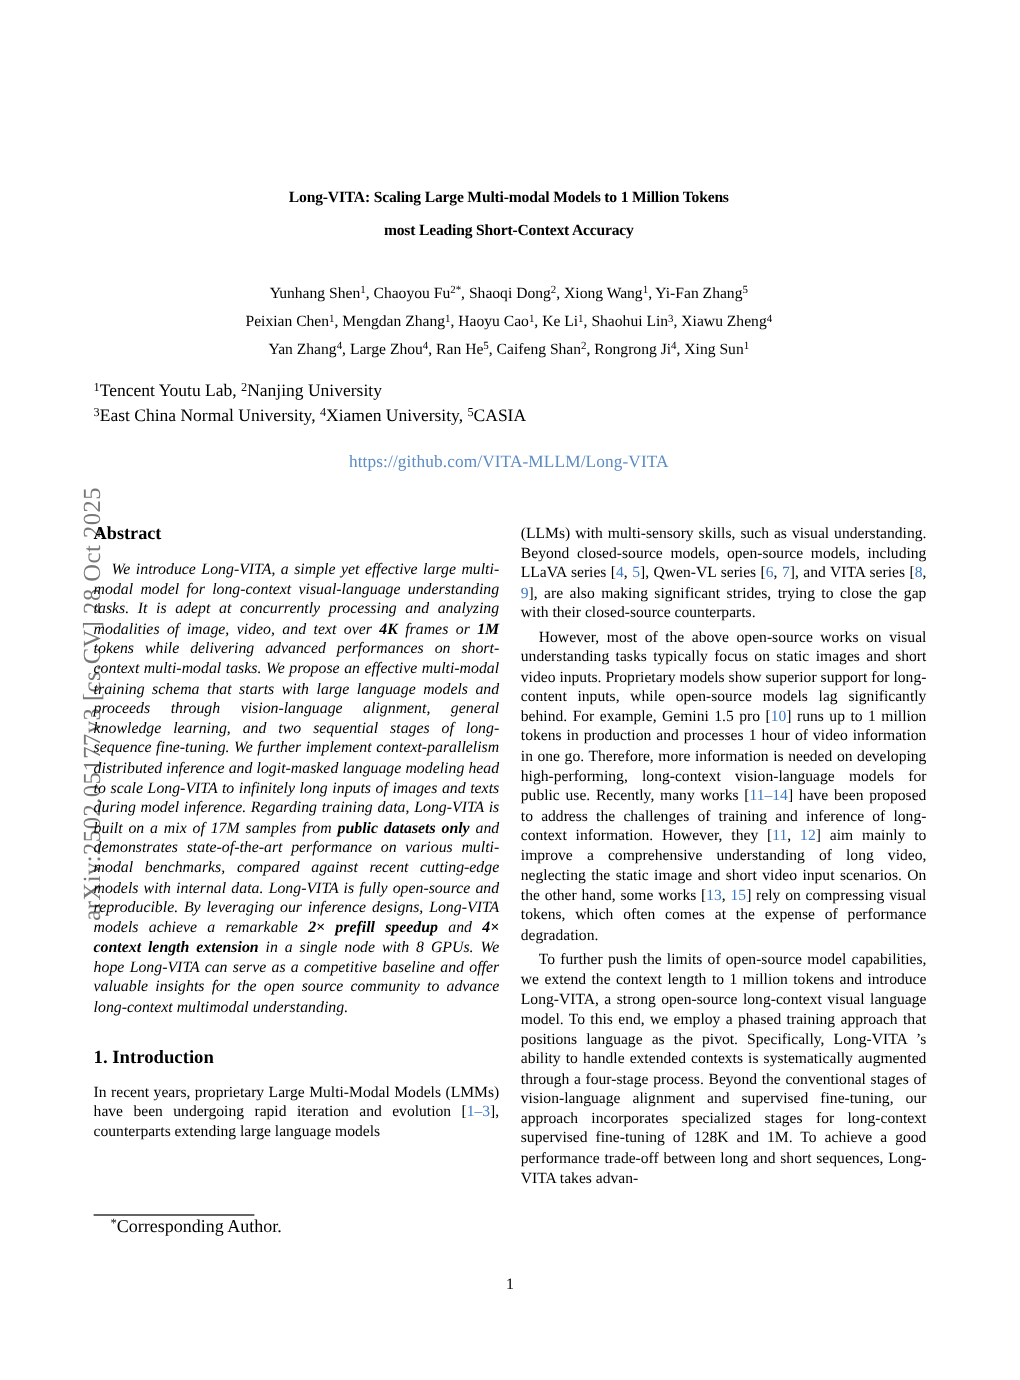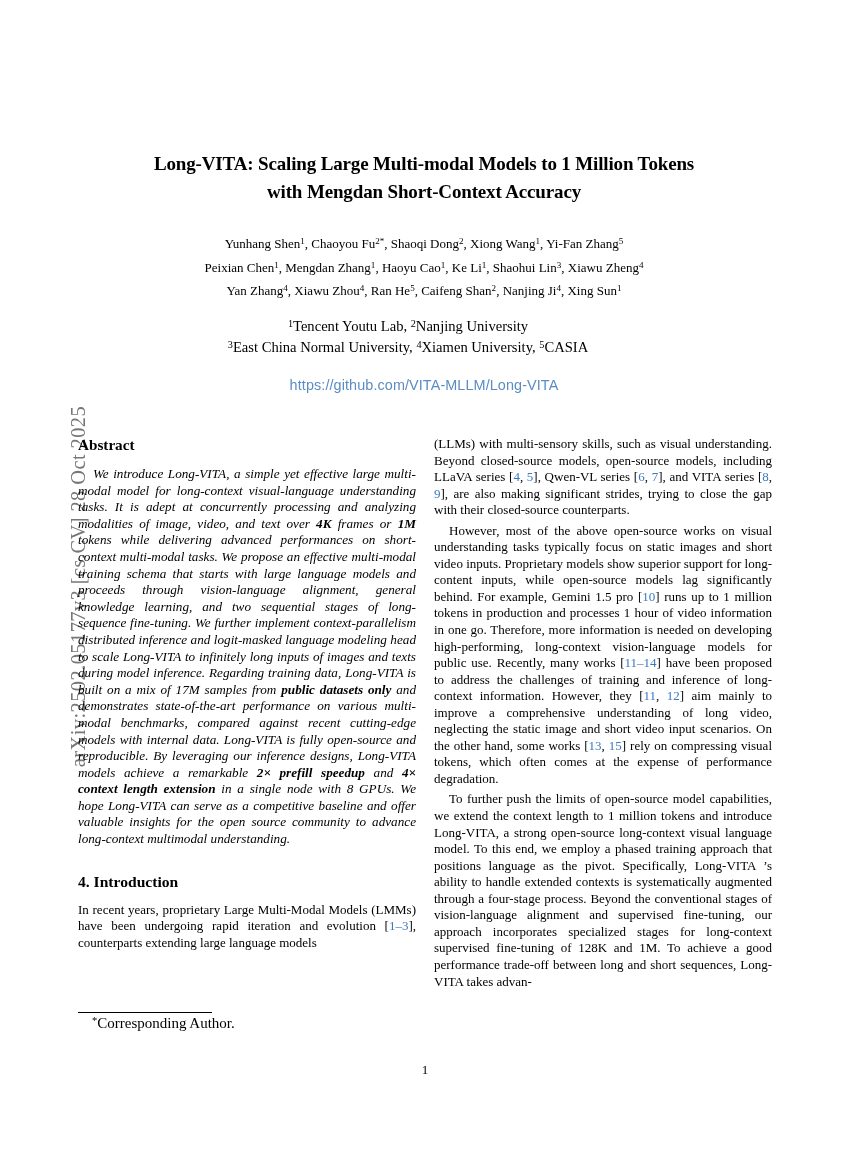--- a/index.html
+++ b/index.html
@@ -36,21 +36,21 @@
   
   .title-block {
     position: absolute;
     left: 78px;
     top: 150px;
     width: 692px;
     text-align: center;
   }
   .title-line {
     font-weight: bold;
-    font-size: 19px;
+    font-size: 13px;
     line-height: 28px;
     letter-spacing: -0.15px;
   }
 
   
   .authors-block {
     position: absolute;
     left: 78px;
     top: 232px;
     width: 692px;
@@ -58,40 +58,39 @@
   }
   .author-line {
     font-size: 13px;
     line-height: 23.5px;
   }
   sup { font-size: 0.70em; vertical-align: 0.42em; line-height: 0; }
 
   
   .affil-block {
     position: absolute;
-    left: 62px;
+    left: 78px;
     top: 316px;
     width: 692px;
-    text-align: center;
   }
   .affil-line {
     font-size: 14.6px;
     line-height: 20.5px;
   }
 
   
   .url-block {
     position: absolute;
     left: 78px;
     top: 376px;
     width: 692px;
     text-align: center;
   }
   .url-link {
-    font-family: Liberation Sans, sans-serif;
+    font-family: Liberation Serif, serif;
     font-size: 14.4px;
     color: #5b8cc4;
     letter-spacing: 0.1px;
     text-decoration: none;
     margin-top: 41px;
   }
 
   
   .col {
     position: absolute;
@@ -166,43 +165,43 @@
 </style>
 </head>
 <body>
 
 <div class="page">
 
   <div class="arxiv-stamp">arXiv:2502.05177v3  [cs.CV]  28 Oct 2025</div>
 
   <div class="title-block">
     <div class="title-line">Long-VITA: Scaling Large Multi-modal Models to 1 Million Tokens</div>
-    <div class="title-line">with Mengdan Short-Context Accuracy</div>
+    <div class="title-line">most Leading Short-Context Accuracy</div>
   </div>
 
   <div class="authors-block">
     <div class="author-line"><span>Yunhang Shen</span><sup>1</sup>, <span>Chaoyou Fu</span><sup>2*</sup>, <span>Shaoqi Dong</span><sup>2</sup>, <span>Xiong Wang</span><sup>1</sup>, <span>Yi-Fan Zhang</span><sup>5</sup></div>
     <div class="author-line"><span>Peixian Chen</span><sup>1</sup>, <span>Mengdan Zhang</span><sup>1</sup>, <span>Haoyu Cao</span><sup>1</sup>, <span>Ke Li</span><sup>1</sup>, <span>Shaohui Lin</span><sup>3</sup>, <span>Xiawu Zheng</span><sup>4</sup></div>
-    <div class="author-line"><span>Yan Zhang</span><sup>4</sup>, <span>Xiawu Zhou</span><sup>4</sup>, <span>Ran He</span><sup>5</sup>, <span>Caifeng Shan</span><sup>2</sup>, <span>Nanjing Ji</span><sup>4</sup>, <span>Xing Sun</span><sup>1</sup></div>
+    <div class="author-line"><span>Yan Zhang</span><sup>4</sup>, <span>Large Zhou</span><sup>4</sup>, <span>Ran He</span><sup>5</sup>, <span>Caifeng Shan</span><sup>2</sup>, <span>Rongrong Ji</span><sup>4</sup>, <span>Xing Sun</span><sup>1</sup></div>
   </div>
 
   <div class="affil-block">
     <div class="affil-line"><sup>1</sup><span>Tencent Youtu Lab</span>, <sup>2</sup><span>Nanjing University</span></div>
     <div class="affil-line"><sup>3</sup><span>East China Normal University</span>, <sup>4</sup><span>Xiamen University</span>, <sup>5</sup><span>CASIA</span></div>
   </div>
 
   <div class="url-block">
     <a class="url-link" href="#">https://github.com/VITA-MLLM/Long-VITA</a>
   </div>
 
   <div class="col col-left">
     <div class="abstract-head">Abstract</div>
     <p class="body abs indent"><span>We introduce Long-VITA, a simple yet effective large multi-modal model for long-context visual-language understanding tasks. It is adept at concurrently processing and analyzing modalities of image, video, and text over </span><b class="em">4K</b><span> frames or </span><b class="em">1M</b><span> tokens while delivering advanced performances on short-context multi-modal tasks. We propose an effective multi-modal training schema that starts with large language models and proceeds through vision-language alignment, general knowledge learning, and two sequential stages of long-sequence fine-tuning. We further implement context-parallelism distributed inference and logit-masked language modeling head to scale Long-VITA to infinitely long inputs of images and texts during model inference. Regarding training data, Long-VITA is built on a mix of 17M samples from </span><b class="em">public datasets only</b><span> and demonstrates state-of-the-art performance on various multi-modal benchmarks, compared against recent cutting-edge models with internal data. Long-VITA is fully open-source and reproducible. By leveraging our inference designs, Long-VITA models achieve a remarkable </span><b class="em">2× prefill speedup</b><span> and </span><b class="em">4× context length extension</b><span> in a single node with 8 GPUs. We hope Long-VITA can serve as a competitive baseline and offer valuable insights for the open source community to advance long-context multimodal understanding.</span></p>
 
-    <div class="sec-head">4. Introduction</div>
+    <div class="sec-head">1. Introduction</div>
     <p class="body"><span>In recent years, proprietary Large Multi-Modal Models (LMMs) have been undergoing rapid iteration and evolution [</span><span class="cite">1–3</span><span>], counterparts extending large language models</span></p>
   </div>
 
   <div class="col col-right">
     <p class="body"><span>(LLMs) with multi-sensory skills, such as visual understanding. Beyond closed-source models, open-source models, including LLaVA series [</span><span class="cite">4</span><span>, </span><span class="cite">5</span><span>], Qwen-VL series [</span><span class="cite">6</span><span>, </span><span class="cite">7</span><span>], and VITA series [</span><span class="cite">8</span><span>, </span><span class="cite">9</span><span>], are also making significant strides, trying to close the gap with their closed-source counterparts.</span></p>
     <p class="body indent"><span>However, most of the above open-source works on visual understanding tasks typically focus on static images and short video inputs. Proprietary models show superior support for long-content inputs, while open-source models lag significantly behind. For example, Gemini 1.5 pro [</span><span class="cite">10</span><span>] runs up to 1 million tokens in production and processes 1 hour of video information in one go. Therefore, more information is needed on developing high-performing, long-context vision-language models for public use. Recently, many works [</span><span class="cite">11–14</span><span>] have been proposed to address the challenges of training and inference of long-context information. However, they [</span><span class="cite">11</span><span>, </span><span class="cite">12</span><span>] aim mainly to improve a comprehensive understanding of long video, neglecting the static image and short video input scenarios. On the other hand, some works [</span><span class="cite">13</span><span>, </span><span class="cite">15</span><span>] rely on compressing visual tokens, which often comes at the expense of performance degradation.</span></p>
     <p class="body indent"><span>To further push the limits of open-source model capabilities, we extend the context length to 1 million tokens and introduce Long-VITA, a strong open-source long-context visual language model. To this end, we employ a phased training approach that positions language as the pivot. Specifically, Long-VITA ’s ability to handle extended contexts is systematically augmented through a four-stage process. Beyond the conventional stages of vision-language alignment and supervised fine-tuning, our approach incorporates specialized stages for long-context supervised fine-tuning of 128K and 1M. To achieve a good performance trade-off between long and short sequences, Long-VITA takes advan-</span></p>
   </div>
 
   <div class="footnote-wrap">

